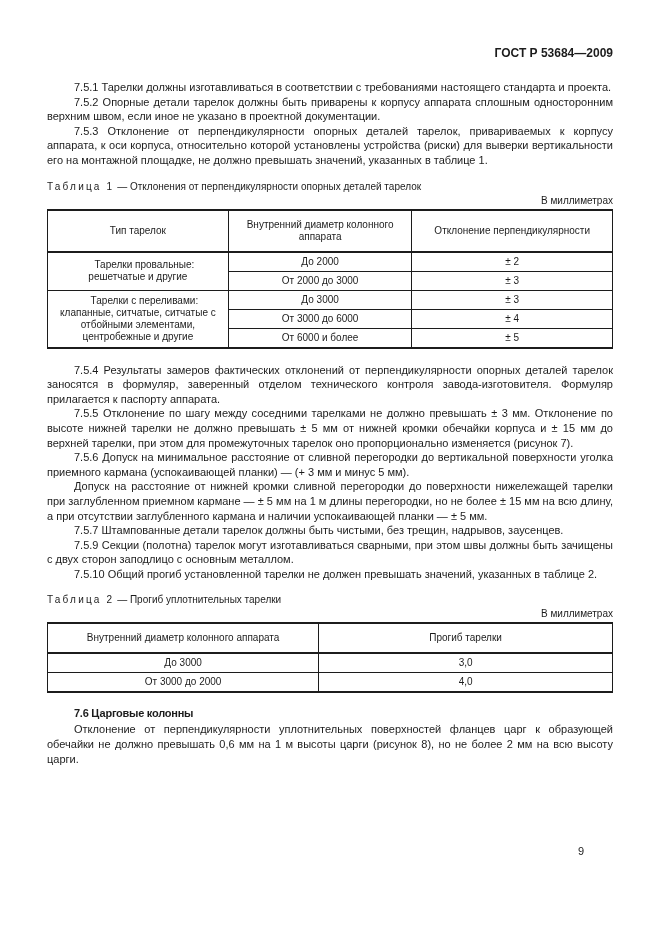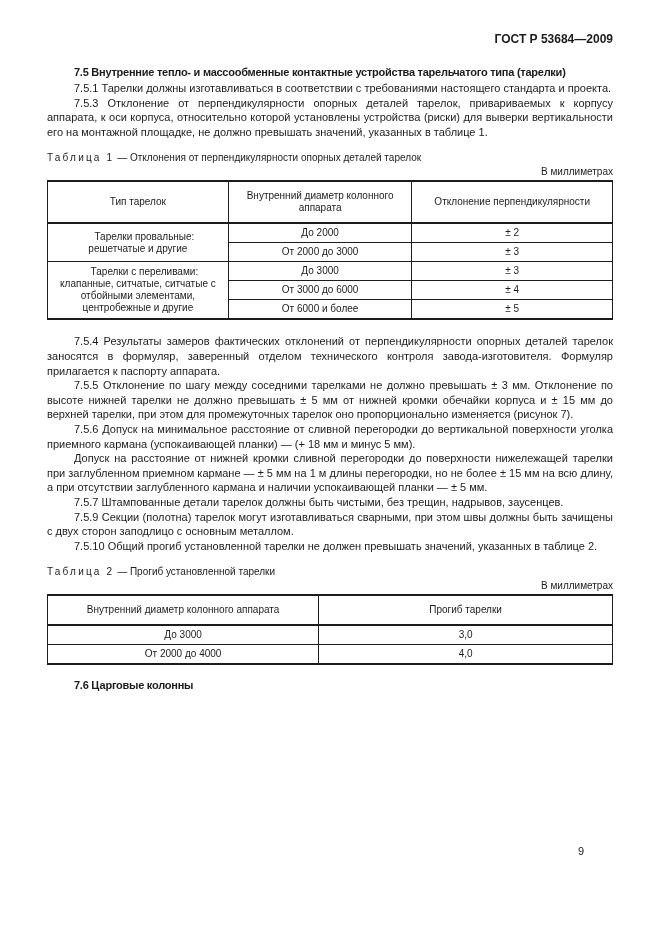--- a/index.html
+++ b/index.html
@@ -5,21 +5,21 @@
   html, body { margin: 0; padding: 0; background: #ffffff; }
   body {
     width: 661px; height: 936px;
     font-family: "Liberation Sans", sans-serif;
     color: #1c1c1c;
     position: relative;
     overflow: hidden;
   }
   .page {
     position: absolute; inset: 0;
-    padding: 32px 48px 0 47px;
+    padding: 46px 48px 0 47px;
     box-sizing: border-box;
   }
   .doc-header {
     text-align: right;
     font-weight: bold;
     font-size: 12px;
     margin: 0 0 20px 0;
   }
   .section-heading {
     font-size: 11px;
@@ -83,23 +83,23 @@
     font-size: 11px;
   }
 </style>
 </head>
 <body>
 
 <div class="page">
 
   <div class="doc-header">ГОСТ Р 53684—2009</div>
 
-  <div class="section-heading">7.5 Внутренние тепло- и массообменные контактные устройства тарельчатого типа (тарелки)</div>
 
   <p class="body-par">7.5.1  Тарелки должны изготавливаться в соответствии с требованиями настоящего стандарта и проекта.</p>
+  <p class="body-par">7.5.2  Опорные детали тарелок должны быть приварены к корпусу аппарата сплошным односторонним верхним швом, если иное не указано в проектной документации.</p>
   <p class="body-par">7.5.3  Отклонение от перпендикулярности опорных деталей тарелок, привариваемых к корпусу аппарата, к оси корпуса, относительно которой установлены устройства (риски) для выверки вертикальности его на монтажной площадке, не должно превышать значений, указанных в таблице 1.</p>
 
   <p class="tbl-caption">
     <span class="cap-label">Таблица 1</span>
     <span>— Отклонения от перпендикулярности опорных деталей тарелок</span>
   </p>
   <div class="units-note">В миллиметрах</div>
 
   <table class="gost">
     <colgroup>
@@ -135,52 +135,53 @@
       </tr>
       <tr>
         <td>От 6000 и более</td>
         <td>± 5</td>
       </tr>
     </tbody>
   </table>
 
   <p class="body-par">7.5.4  Результаты замеров фактических отклонений от перпендикулярности опорных деталей тарелок заносятся в формуляр, заверенный отделом технического контроля завода-изготовителя. Формуляр прилагается к паспорту аппарата.</p>
   <p class="body-par">7.5.5  Отклонение по шагу между соседними тарелками не должно превышать ± 3 мм. Отклонение по высоте нижней тарелки не должно превышать ± 5 мм от нижней кромки обечайки корпуса и ± 15 мм до верхней тарелки, при этом для промежуточных тарелок оно пропорционально изменяется (рисунок 7).</p>
-  <p class="body-par">7.5.6  Допуск на минимальное расстояние от сливной перегородки до вертикальной поверхности уголка приемного кармана (успокаивающей планки) — (+ 18 мм и минус 5 мм).</p>
+  <p class="body-par">7.5.6  Допуск на минимальное расстояние от сливной перегородки до вертикальной поверхности уголка приемного кармана (успокаивающей планки) — (+ 3 мм и минус 5 мм).</p>
   <p class="body-par">Допуск на расстояние от нижней кромки сливной перегородки до поверхности нижележащей тарелки при заглубленном приемном кармане — ± 5 мм на 1 м длины перегородки, но не более ± 15 мм на всю длину, а при отсутствии заглубленного кармана и наличии успокаивающей планки — ± 5 мм.</p>
   <p class="body-par">7.5.7  Штампованные детали тарелок должны быть чистыми, без трещин, надрывов, заусенцев.</p>
   <p class="body-par">7.5.9  Секции (полотна) тарелок могут изготавливаться сварными, при этом швы должны быть зачищены с двух сторон заподлицо с основным металлом.</p>
   <p class="body-par">7.5.10  Общий прогиб установленной тарелки не должен превышать значений, указанных в таблице 2.</p>
 
   <p class="tbl-caption">
     <span class="cap-label">Таблица 2</span>
-    <span>— Прогиб установленной тарелки</span>
+    <span>— Прогиб уплотнительных тарелки</span>
   </p>
   <div class="units-note">В миллиметрах</div>
 
   <table class="gost">
     <colgroup>
         <col style="width:48%">
         <col style="width:52%">
       </colgroup>
     <thead>
       <tr>
         <th>Внутренний диаметр колонного аппарата</th>
         <th>Прогиб тарелки</th>
       </tr>
     </thead>
     <tbody>
       <tr>
         <td>До 3000</td>
         <td>3,0</td>
       </tr>
       <tr>
-        <td>От 2000 до 4000</td>
+        <td>От 3000 до 2000</td>
         <td>4,0</td>
       </tr>
     </tbody>
   </table>
 
   <div class="section-heading wrapok">7.6 Царговые колонны</div>
+  <p class="body-par">Отклонение от перпендикулярности уплотнительных поверхностей фланцев царг к образующей обечайки не должно превышать 0,6 мм на 1 м высоты царги (рисунок 8), но не более 2 мм на всю высоту царги.</p>
 
 </div>
 
 <div class="page-number">9</div>
 
 </body></html>

